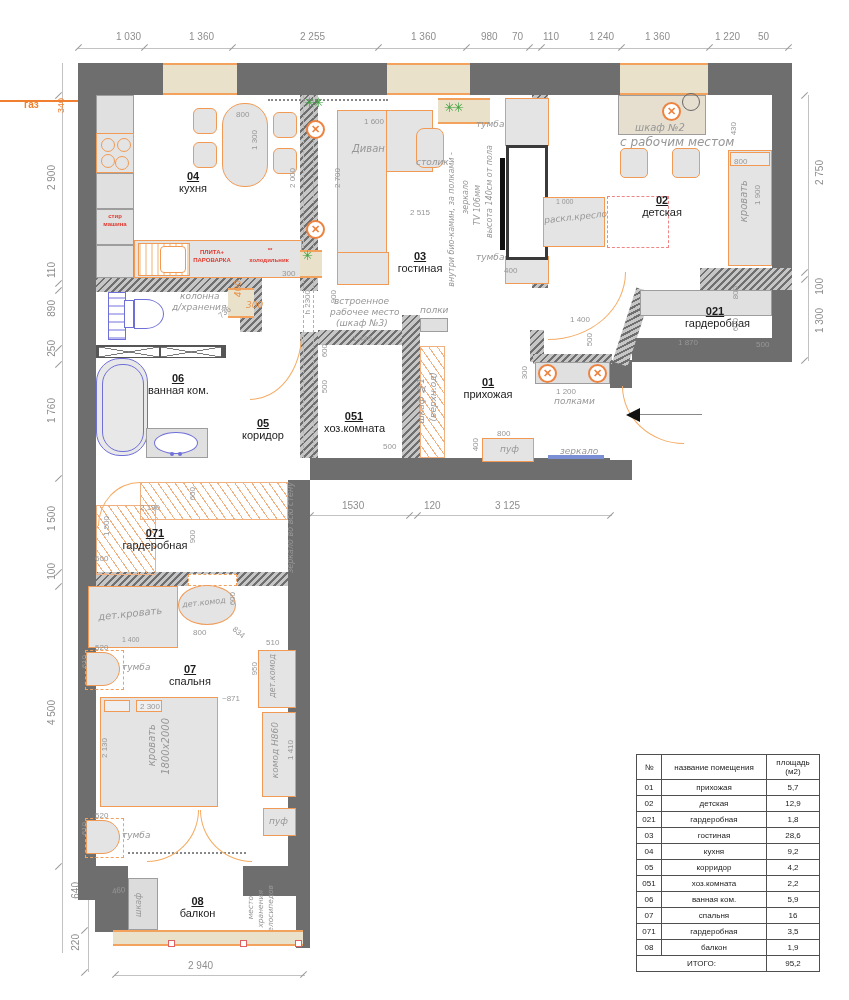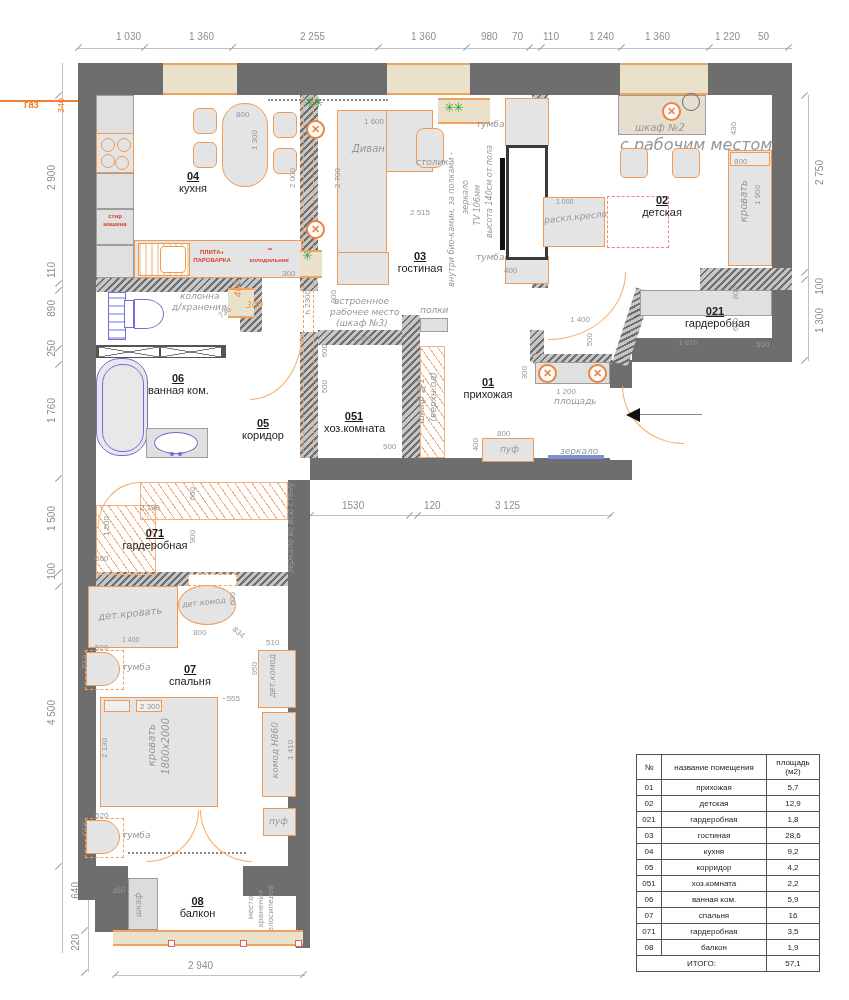--- a/index.html
+++ b/index.html
@@ -214,21 +214,21 @@
   <div class="dims dv" style="left:303px;top:290px">h 2300</div>
   <div class="vent" style="left:306px;top:120px">✕</div>
   <div class="vent" style="left:306px;top:220px">✕</div>
   <div class="rlbl" style="left:390px;top:250px">
     <div class="rn">03</div>
     <div class="rm">гостиная</div>
   </div>
 
   <div class="fg" style="left:618px;top:95px;width:88px;height:40px;background:#e6dfd0"></div>
   <div class="hand" style="left:635px;top:122px;font-size:10px">шкаф №2</div>
-  <div class="hand" style="left:620px;top:135px;font-size:16px">с рабочим местом</div>
+  <div class="hand" style="left:620px;top:135px;font-size:12px">с рабочим местом</div>
   <div class="vent" style="left:662px;top:102px">✕</div>
   <div class="a" style="left:682px;top:93px;width:16px;height:16px;border:1.5px solid #666;border-radius:50%"></div>
   <div class="f" style="left:620px;top:148px;width:28px;height:30px;border-radius:5px"></div>
   <div class="f" style="left:672px;top:148px;width:28px;height:30px;border-radius:5px"></div>
   <div class="f" style="left:543px;top:197px;width:62px;height:50px"></div>
   <div class="hand" style="left:544px;top:212px;transform:rotate(-6deg)">раскл.кресло</div>
   <div class="dims" style="left:556px;top:198px;font-size:7px">1 000</div>
   <div class="a" style="left:607px;top:196px;width:60px;height:50px;border:1.5px dashed #f08585"></div>
   <div class="f" style="left:728px;top:150px;width:44px;height:116px"></div>
   <div class="f" style="left:730px;top:152px;width:40px;height:14px;background:#ececec"></div>
@@ -252,21 +252,21 @@
   <div class="dims dv" style="left:731px;top:286px">800</div>
   <div class="dims dv" style="left:731px;top:318px">600</div>
 
   <div class="fg" style="left:535px;top:362px;width:75px;height:22px"></div>
   <div class="vent" style="left:538px;top:364px">✕</div>
   <div class="vent" style="left:588px;top:364px">✕</div>
   <div class="dims" style="left:570px;top:315px">1 400</div>
   <div class="dims dv" style="left:585px;top:333px">500</div>
   <div class="dims" style="left:556px;top:387px">1 200</div>
   <div class="dims dv" style="left:520px;top:366px">300</div>
-  <div class="hand" style="left:554px;top:396px">площадь</div>
+  <div class="hand" style="left:554px;top:396px">полками</div>
   <div class="f" style="left:482px;top:438px;width:52px;height:24px"></div>
   <div class="hand" style="left:500px;top:444px">пуф</div>
   <div class="dims" style="left:497px;top:429px">800</div>
   <div class="dims dv" style="left:471px;top:438px">400</div>
   <div class="hand" style="left:560px;top:446px">зеркало</div>
   <div class="a" style="left:548px;top:455px;width:56px;height:4px;background:#7b8fd4"></div>
   <div class="hand" style="left:420px;top:305px">полки</div>
   <div class="fg" style="left:420px;top:318px;width:28px;height:14px"></div>
   <div class="diag" style="left:420px;top:346px;width:25px;height:112px"></div>
   <div class="hand handv" style="left:416px;top:378px">шкаф №1</div>
@@ -348,21 +348,21 @@
   <div class="hand" style="left:122px;top:662px">тумба</div>
   <div class="dims" style="left:95px;top:643px">520</div>
   <div class="dims dv" style="left:80px;top:655px">610</div>
   <div class="f" style="left:100px;top:697px;width:118px;height:110px"></div>
   <div class="f" style="left:104px;top:700px;width:26px;height:12px;background:#efefef"></div>
   <div class="f" style="left:136px;top:700px;width:26px;height:12px;background:#efefef"></div>
   <div class="hand handv" style="left:146px;top:724px;font-size:10px">кровать</div>
   <div class="hand handv" style="left:160px;top:718px;font-size:10px">1800х2000</div>
   <div class="dims" style="left:140px;top:702px">2 300</div>
   <div class="dims dv" style="left:100px;top:738px">2 130</div>
-  <div class="dims" style="left:222px;top:694px">~555</div>
+  <div class="dims" style="left:222px;top:694px">~871</div>
   <div class="dims dv" style="left:250px;top:662px">950</div>
   <div class="dims" style="left:266px;top:638px">510</div>
   <div class="f" style="left:258px;top:650px;width:38px;height:58px"></div>
   <div class="hand handv" style="left:268px;top:654px;font-size:8px">дет.комод</div>
   <div class="f" style="left:262px;top:712px;width:34px;height:85px"></div>
   <div class="hand handv" style="left:270px;top:722px">комод H860</div>
   <div class="dims dv" style="left:286px;top:740px">1 410</div>
   <div class="f" style="left:263px;top:808px;width:33px;height:28px"></div>
   <div class="hand" style="left:269px;top:816px">пуф</div>
   <div class="a" style="left:85px;top:818px;width:37px;height:38px;border:1px dashed #f0a05a"></div>
@@ -450,18 +450,18 @@
           <td>гардеробная</td>
           <td>3,5</td>
         </tr>
     <tr>
           <td>08</td>
           <td>балкон</td>
           <td>1,9</td>
         </tr>
     <tr>
       <td colspan="2">ИТОГО:</td>
-      <td>57,1</td>
+      <td>95,2</td>
     </tr>
   </tbody>
     </table>
 
 </div>
 
 </body></html>

